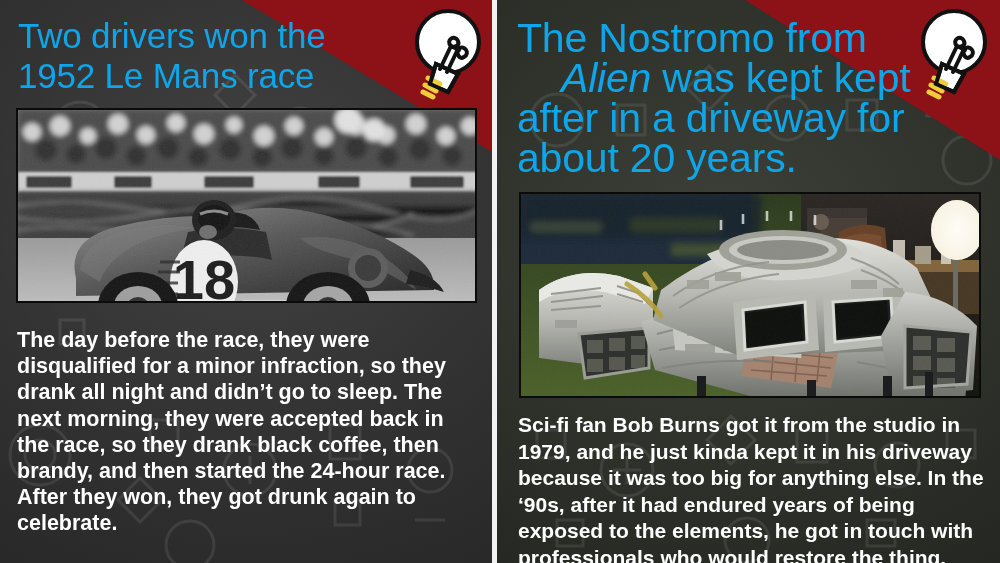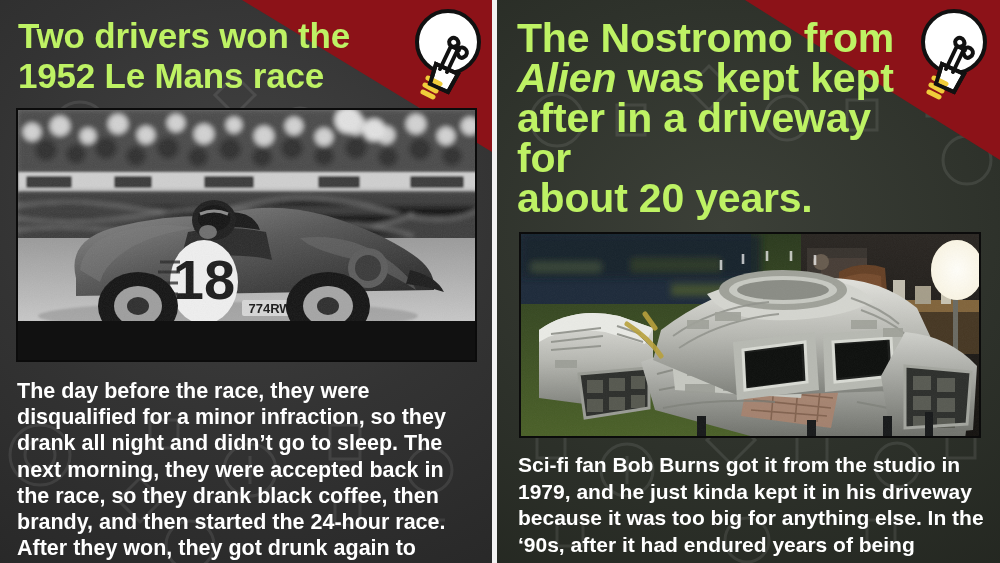--- a/index.html
+++ b/index.html
@@ -41,52 +41,52 @@
   .red-wedge{
     position:absolute; top:0; right:0; width:250px; height:152px;
     background:#8c1218;
     clip-path:polygon(100% 0, 100% 100%, 0 0);
   }
   .card.right .red-wedge{ width:255px; height:160px; }
 
   
   .headline{
     position:relative; z-index:5;
-    color:#bef264;
-    font-weight:bold;
+    color:#0ea5e9;
+    font-weight:normal;
     letter-spacing:-.2px;
   }
   .card.left .headline{
     padding:16px 0 0 18px;
     font-size:35px; line-height:40px;
     width:440px;
   }
   .card.right .headline{
     padding:18px 0 0 20px;
     font-size:41px; line-height:40px;
     width:420px;
   }
-  .headline em{ font-style:italic; }
+  .headline em{ font-style:italic;margin-left:44px; }
 
   
   .bulb{
     position:absolute; z-index:8;
   }
   .card.left .bulb{ top:6px; right:6px; width:86px; height:96px; }
   .card.right .bulb{ top:6px; right:8px; width:86px; height:96px; }
 
   
   .photo{
     position:relative; z-index:4;
     border:2px solid #0b0b0b;
     overflow:hidden;
     background:#111;
   }
   .card.left .photo{
-    margin:12px 0 4px 16px; width:461px; height:254px;
+    margin:12px 0 12px 16px; width:461px; height:195px;
   }
   .card.right .photo{
     margin:14px 0 0 22px; width:462px; height:206px;
   }
 
   
   .body-copy{
     position:relative; z-index:5;
     color:#ffffff; font-weight:bold;
   }

